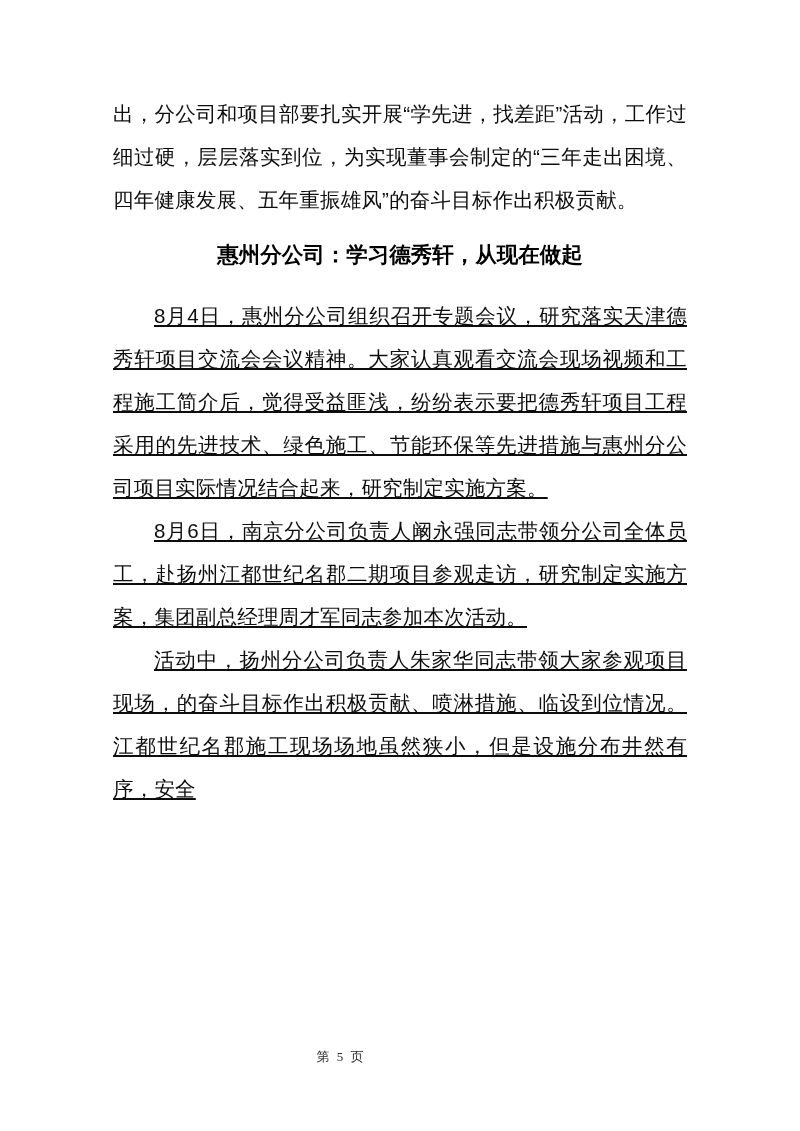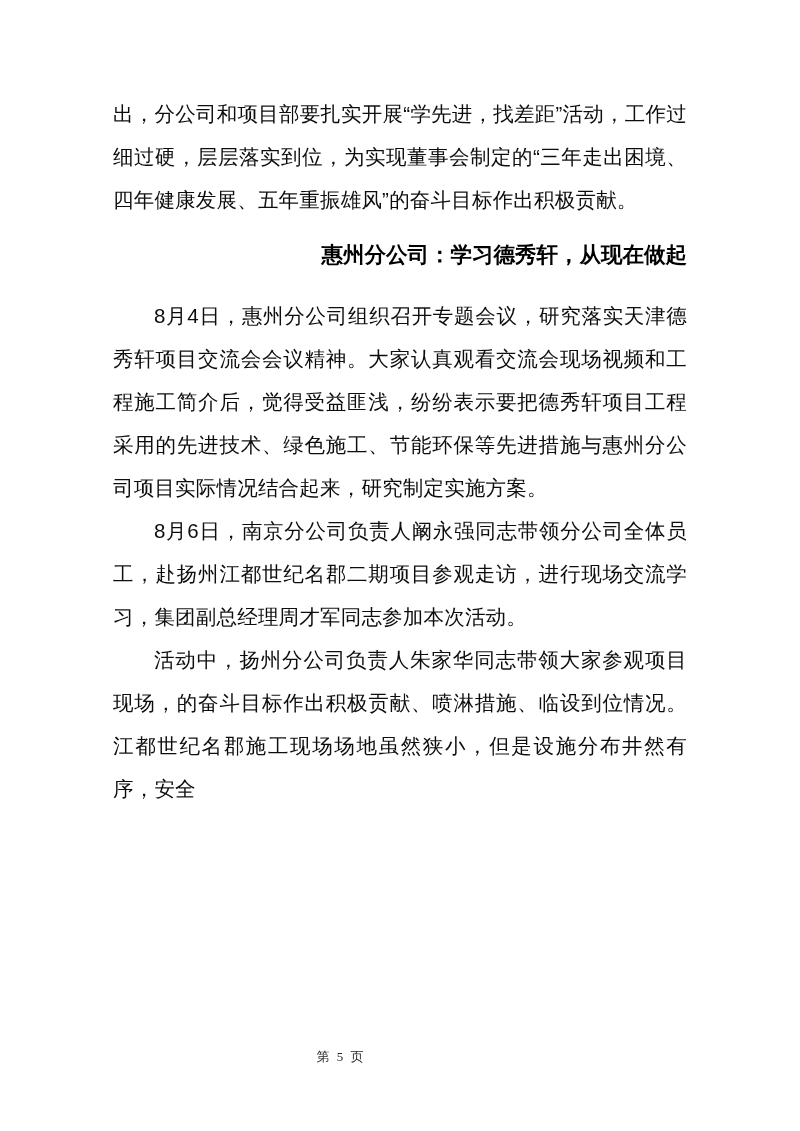--- a/index.html
+++ b/index.html
@@ -25,27 +25,28 @@
   .body-text {
     margin: 0;
     font-size: 20.5px;
     line-height: 43px;
     text-align: justify;
     text-justify: inter-ideograph;
     letter-spacing: 0.2px;
   }
   .body-text.indent {
     text-indent: 2em;
+    text-decoration: underline;
   }
   .heading {
     margin: 13px 0 17px 0;
     font-size: 21.5px;
     line-height: 43px;
     font-weight: 700;
-    text-align: right;
+    text-align: center;
     color: #000000;
   }
   .footer {
     position: absolute;
     left: 0;
     right: 18px;
     top: 1048px;
     text-align: center;
     font-family: "Liberation Serif", serif;
     font-size: 13px;
@@ -54,19 +55,19 @@
   }
 </style>
 </head>
 <body>
 
 <div class="page">
   <div class="content">
     <p class="body-text">出，分公司和项目部要扎实开展“学先进，找差距”活动，工作过细过硬，层层落实到位，为实现董事会制定的“三年走出困境、四年健康发展、五年重振雄风”的奋斗目标作出积极贡献。</p>
     <h2 class="heading">惠州分公司：学习德秀轩，从现在做起</h2>
     <p class="body-text indent">8月4日，惠州分公司组织召开专题会议，研究落实天津德秀轩项目交流会会议精神。大家认真观看交流会现场视频和工程施工简介后，觉得受益匪浅，纷纷表示要把德秀轩项目工程采用的先进技术、绿色施工、节能环保等先进措施与惠州分公司项目实际情况结合起来，研究制定实施方案。</p>
-    <p class="body-text indent">8月6日，南京分公司负责人阚永强同志带领分公司全体员工，赴扬州江都世纪名郡二期项目参观走访，进行现场交流学习，集团副总经理周才军同志参加本次活动。</p>
+    <p class="body-text indent">8月6日，南京分公司负责人阚永强同志带领分公司全体员工，赴扬州江都世纪名郡二期项目参观走访，研究制定实施方案，集团副总经理周才军同志参加本次活动。</p>
     <p class="body-text indent">活动中，扬州分公司负责人朱家华同志带领大家参观项目现场，的奋斗目标作出积极贡献、喷淋措施、临设到位情况。江都世纪名郡施工现场场地虽然狭小，但是设施分布井然有序，安全</p>
   </div>
   <div class="footer">
     <span>第 5 页</span>
   </div>
 </div>
 
 </body></html>

